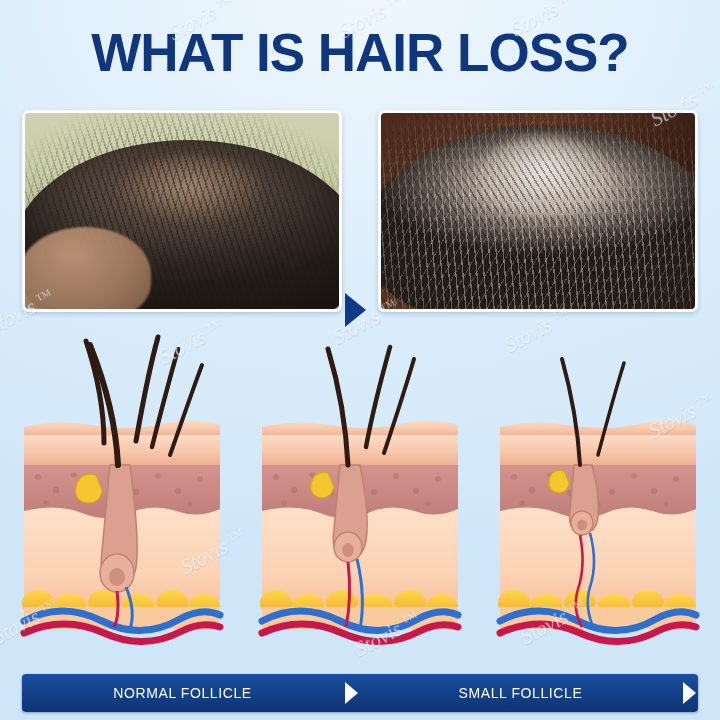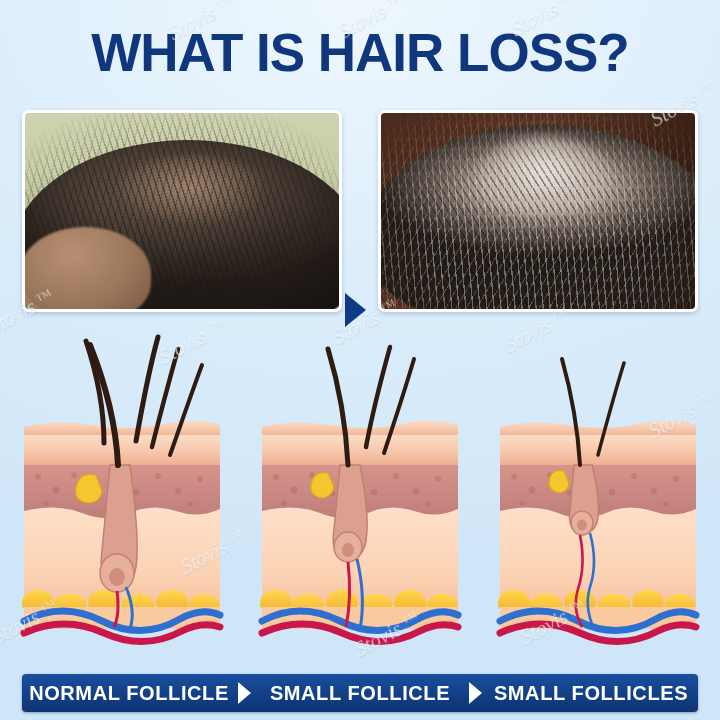--- a/index.html
+++ b/index.html
@@ -114,23 +114,23 @@
     position:absolute;left:22px;top:674px;width:676px;height:38px;
     background:linear-gradient(to bottom,#1b4fa0 0%,#123f86 55%,#0e3472 100%);
     border-radius:4px;
     display:flex;align-items:center;
     box-shadow:0 1px 3px rgba(10,40,90,.4);
   }
   .bb-cell{
     flex:1 1 0;
     text-align:center;
     color:#ffffff;
-    font-size:20px;
+    font-size:14px;
     letter-spacing:.6px;
-    font-weight:700;
+    font-weight:400;
     white-space:nowrap;
   }
   .bb-sep{
     width:0;height:0;flex:0 0 auto;
     border-top:11px solid transparent;
     border-bottom:11px solid transparent;
     border-left:13px solid #ffffff;
     margin:0 2px;
   }
   
@@ -381,21 +381,20 @@
         </g>
       </svg>
     </div>
   </div>
 
   <div class="bottombar">
     <div class="bb-cell">NORMAL FOLLICLE</div>
     <div class="bb-sep"></div>
     <div class="bb-cell">SMALL FOLLICLE</div>
     <div class="bb-sep"></div>
-    <div class="bb-cell">SMALL FOLLICLES</div>
   </div>
 
   <div class="wm-layer">
     <div class="wm" style="left:166px;top:6px;">Stovis <sup>TM</sup></div>
     <div class="wm" style="left:336px;top:4px;">Stovis <sup>TM</sup></div>
     <div class="wm" style="left:508px;top:2px;">Stovis <sup>TM</sup></div>
     <div class="wm" style="left:648px;top:92px;">Stovis <sup>TM</sup></div>
     <div class="wm" style="left:-14px;top:300px;">Stovis <sup>TM</sup></div>
     <div class="wm" style="left:156px;top:330px;">Stovis <sup>TM</sup></div>
     <div class="wm" style="left:330px;top:310px;">Stovis <sup>TM</sup></div>

